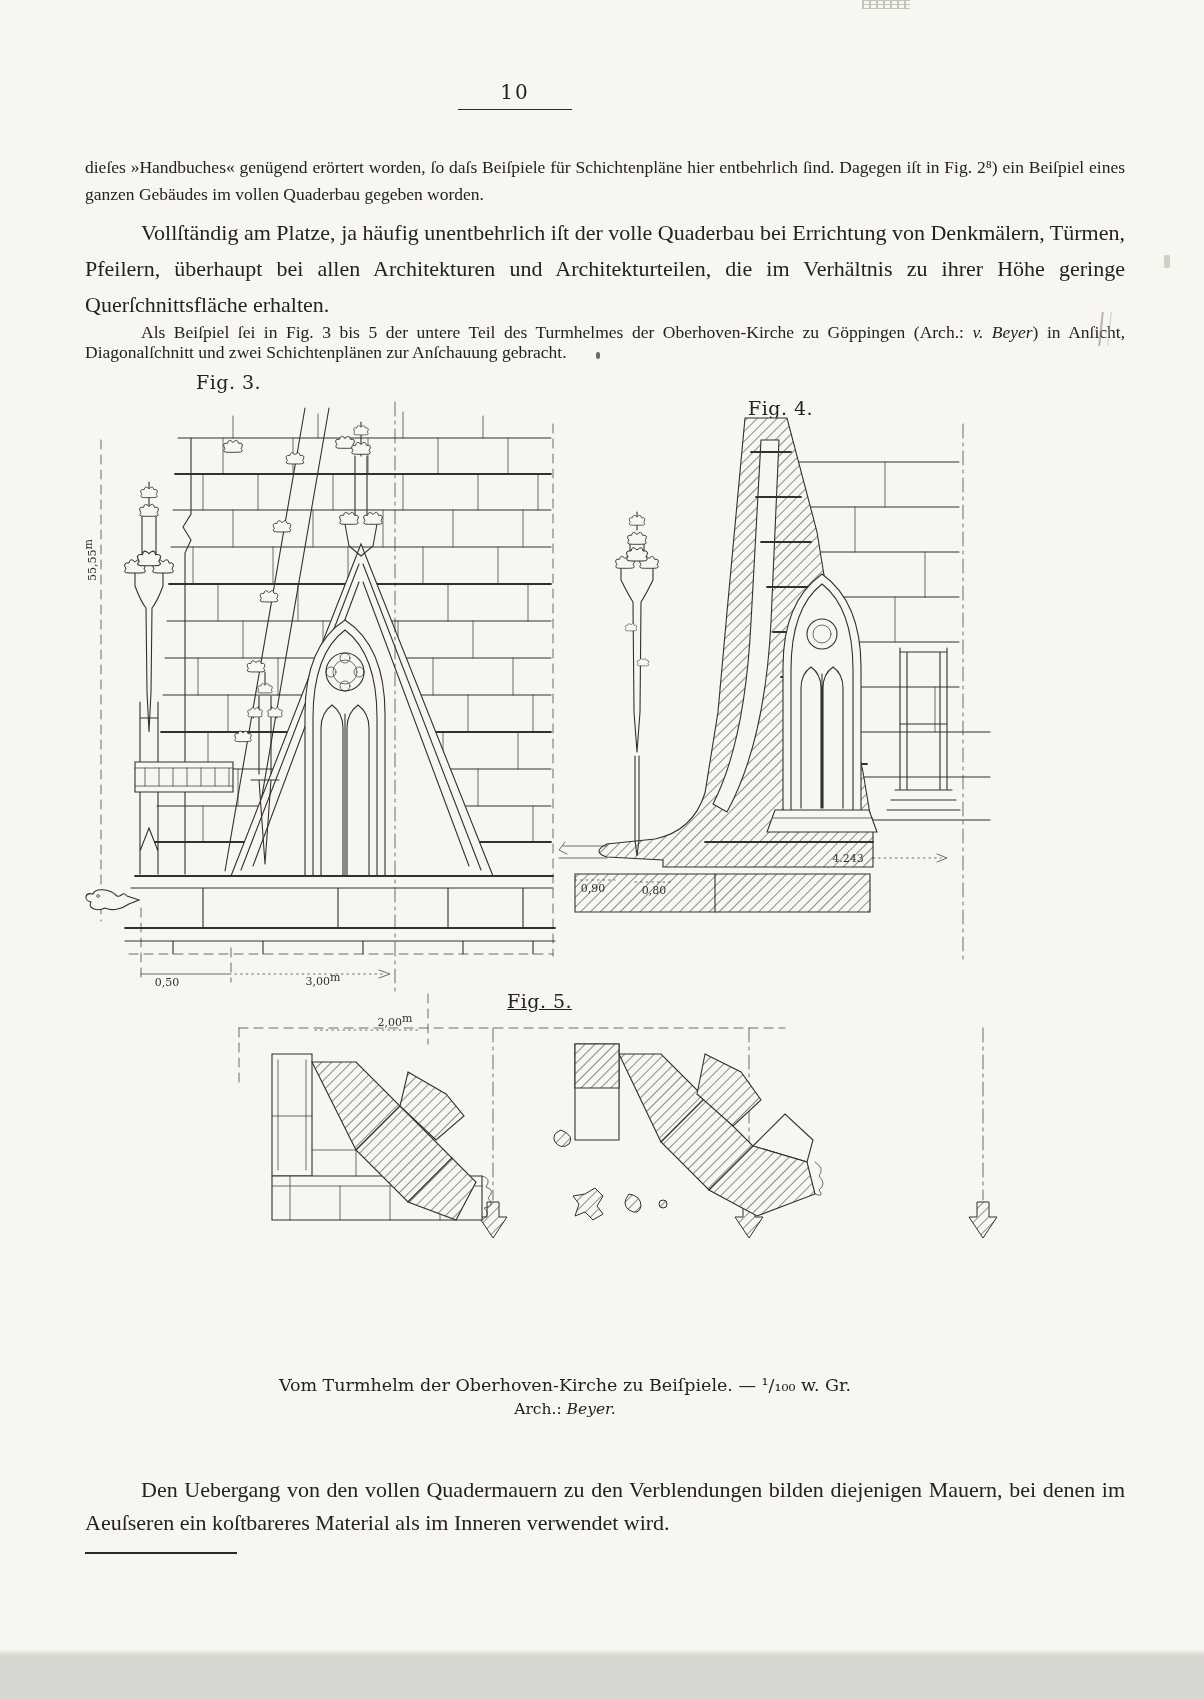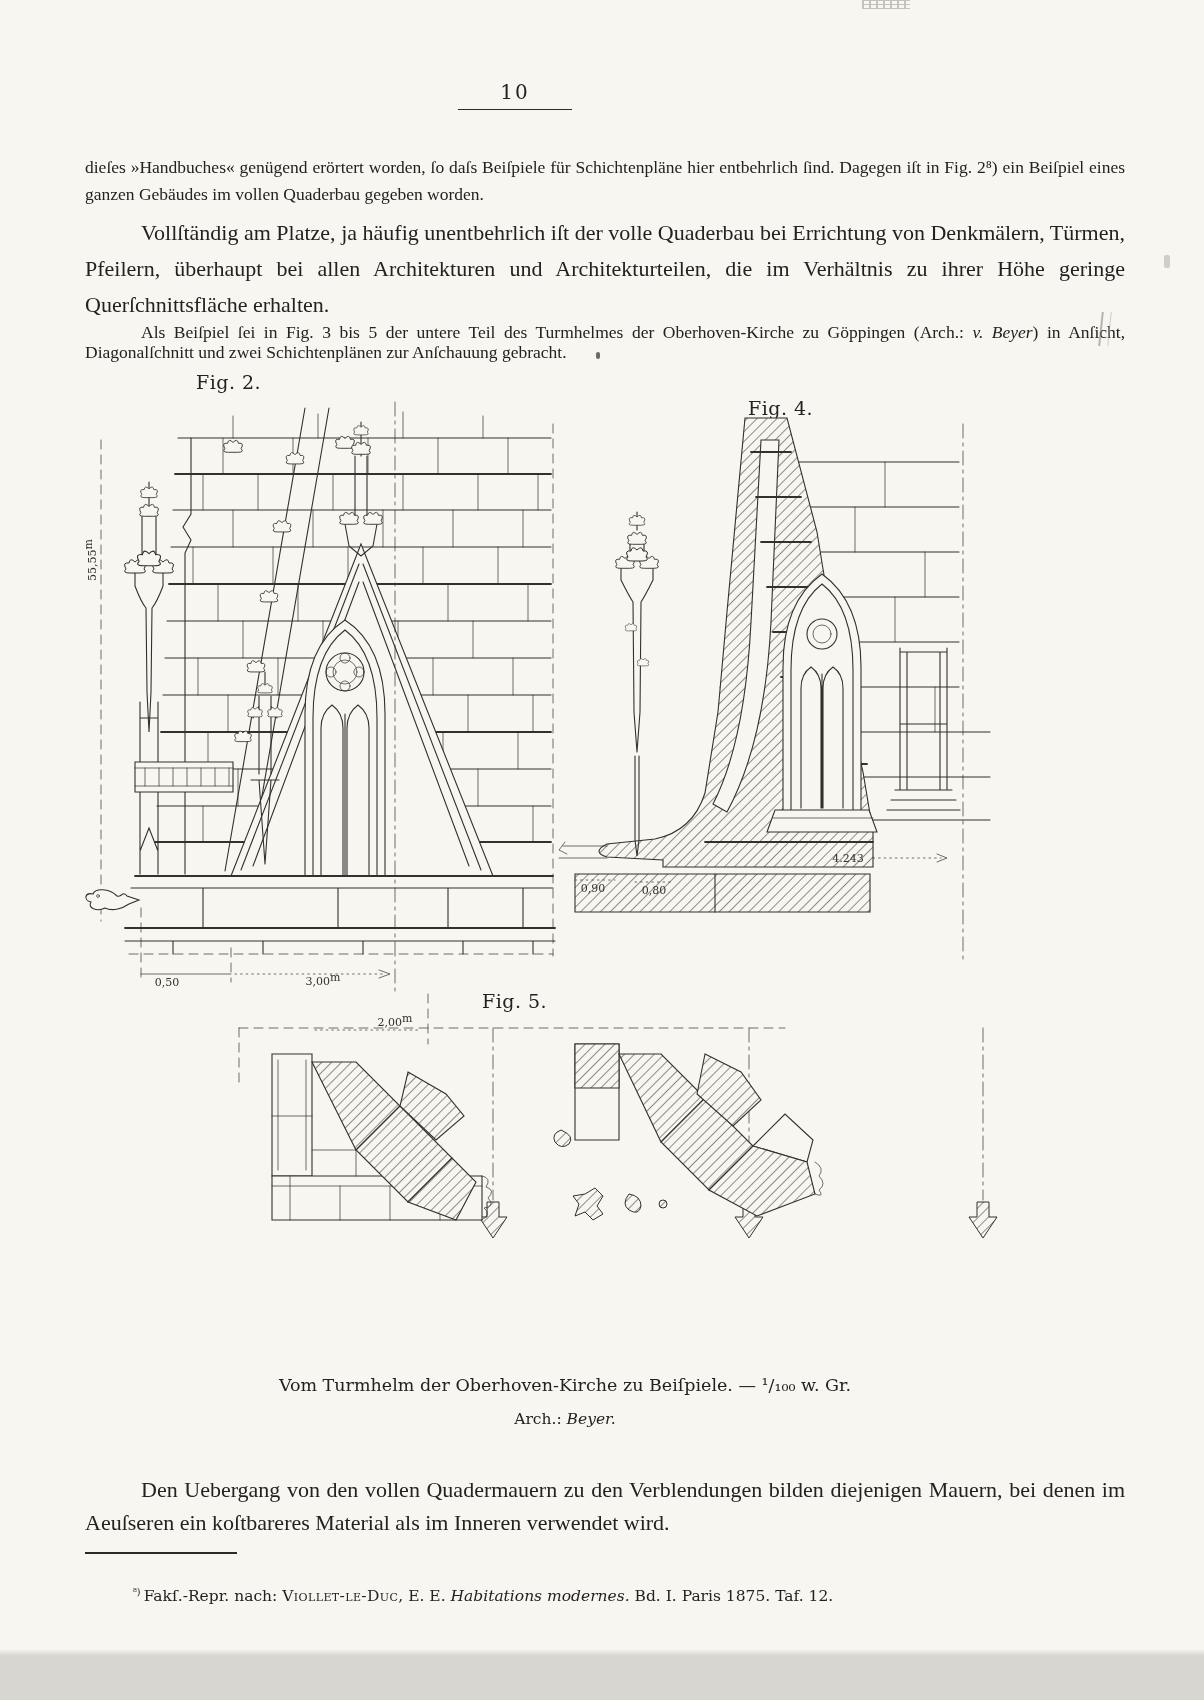--- a/index.html
+++ b/index.html
@@ -20,23 +20,23 @@
   .p-small{font-size:17.5px;line-height:27.5px;}
   .p-large{font-size:22px;line-height:36px;}
   .indent{text-indent:56px;}
   .p1{top:136px;}
   .p2{top:193px;}
   .p3{top:304px;line-height:20px;}
   .closing{top:1451px;line-height:33px;}
   .fig-label{position:absolute;font-size:19px;letter-spacing:.5px;}
   .fig3-label{top:371px;left:196px;}
   .fig4-label{top:397px;left:748px;}
-  .fig5-label{top:990px;left:482px;}
+  .fig5-label{top:990px;left:507px;text-decoration:underline;}
   .caption{position:absolute;top:1375px;left:150px;width:830px;text-align:center;font-size:17.5px;}
-  .caption-arch{margin-top:15px;font-size:15.5px;text-align:center;}
+  .caption-arch{margin-top:5px;font-size:15.5px;text-align:center;}
   .it{font-style:italic;}
   .sc{font-variant:small-caps;letter-spacing:.4px;}
   .fn-rule{position:absolute;top:1552px;left:85px;width:152px;border-top:2px solid #2c2a27;}
   .footnote{position:absolute;top:1565px;left:85px;width:1040px;font-size:15.5px;line-height:22px;text-indent:48px;}
   sup{font-size:.62em;}
   
   .figsvg{position:absolute;}
   .fig3{top:396px;left:83px;width:482px;height:650px;}
   .fig4{top:412px;left:555px;width:447px;height:557px;}
   .fig5{top:1014px;left:225px;width:777px;height:352px;}
@@ -82,21 +82,21 @@
 
   <div class="pagenum-wrap">
     <div class="pagenum">10</div>
     <div class="pagenum-rule"></div>
   </div>
 
   <p class="para p-small p1">dieſes »Handbuches« genügend erörtert worden, ſo daſs Beiſpiele für Schichtenpläne hier entbehrlich ſind. Dagegen iſt in Fig. 2⁸) ein Beiſpiel eines ganzen Gebäudes im vollen Quaderbau gegeben worden.</p>
   <p class="para p-large indent p2">Vollſtändig am Platze, ja häufig unentbehrlich iſt der volle Quaderbau bei Errichtung von Denkmälern, Türmen, Pfeilern, überhaupt bei allen Architekturen und Architekturteilen, die im Verhältnis zu ihrer Höhe geringe Querſchnittsfläche erhalten.</p>
   <p class="para p-small indent p3"><span>Als Beiſpiel ſei in Fig. 3 bis 5 der untere Teil des Turmhelmes der Oberhoven-Kirche zu Göppingen (Arch.: </span><span class="it">v. Beyer</span><span>) in Anſicht, Diagonalſchnitt und zwei Schichtenplänen zur Anſchauung gebracht.</span></p>
 
-  <div class="fig-label fig3-label">Fig. 2.</div>
+  <div class="fig-label fig3-label">Fig. 3.</div>
   <div class="fig-label fig4-label">Fig. 4.</div>
   <div class="fig-label fig5-label">Fig. 5.</div>
 
   <svg class="figsvg fig3" viewBox="0 0 482 650">
 
     <g>
       <path class="ln t dsh" d="M18 44V525"></path>
       <text class="dim" transform="translate(13 185) rotate(-90)"><tspan>55,55</tspan><tspan class="dimu" dy="-4">m</tspan></text>
     </g>
 
@@ -289,21 +289,20 @@
   </svg>
 
   <div class="caption">
     <div>Vom Turmhelm der Oberhoven-Kirche zu Beiſpiele. — ¹/₁₀₀ w. Gr.</div>
     <div class="caption-arch"><span>Arch.: </span><span class="it">Beyer.</span></div>
   </div>
 
   <p class="para p-large indent closing">Den Uebergang von den vollen Quadermauern zu den Verblendungen bilden diejenigen Mauern, bei denen im Aeuſseren ein koſtbareres Material als im Inneren verwendet wird.</p>
 
   <div class="fn-rule"></div>
-  <p class="footnote"><sup>⁸) </sup><span>Fakſ.-Repr. nach: </span><span class="sc">Viollet-le-Duc</span><span>, E. E. </span><span class="it">Habitations modernes.</span><span> Bd. I. Paris 1875. Taf. 12.</span></p>
 
   <div class="art art-grid"></div>
   <div class="art art-edge1"></div>
   <div class="art art-edge2"></div>
   <div class="art art-speck"></div>
   <div class="art art-smudge"></div>
   <div class="art art-bottom"></div>
 </div>
 
 </body></html>

